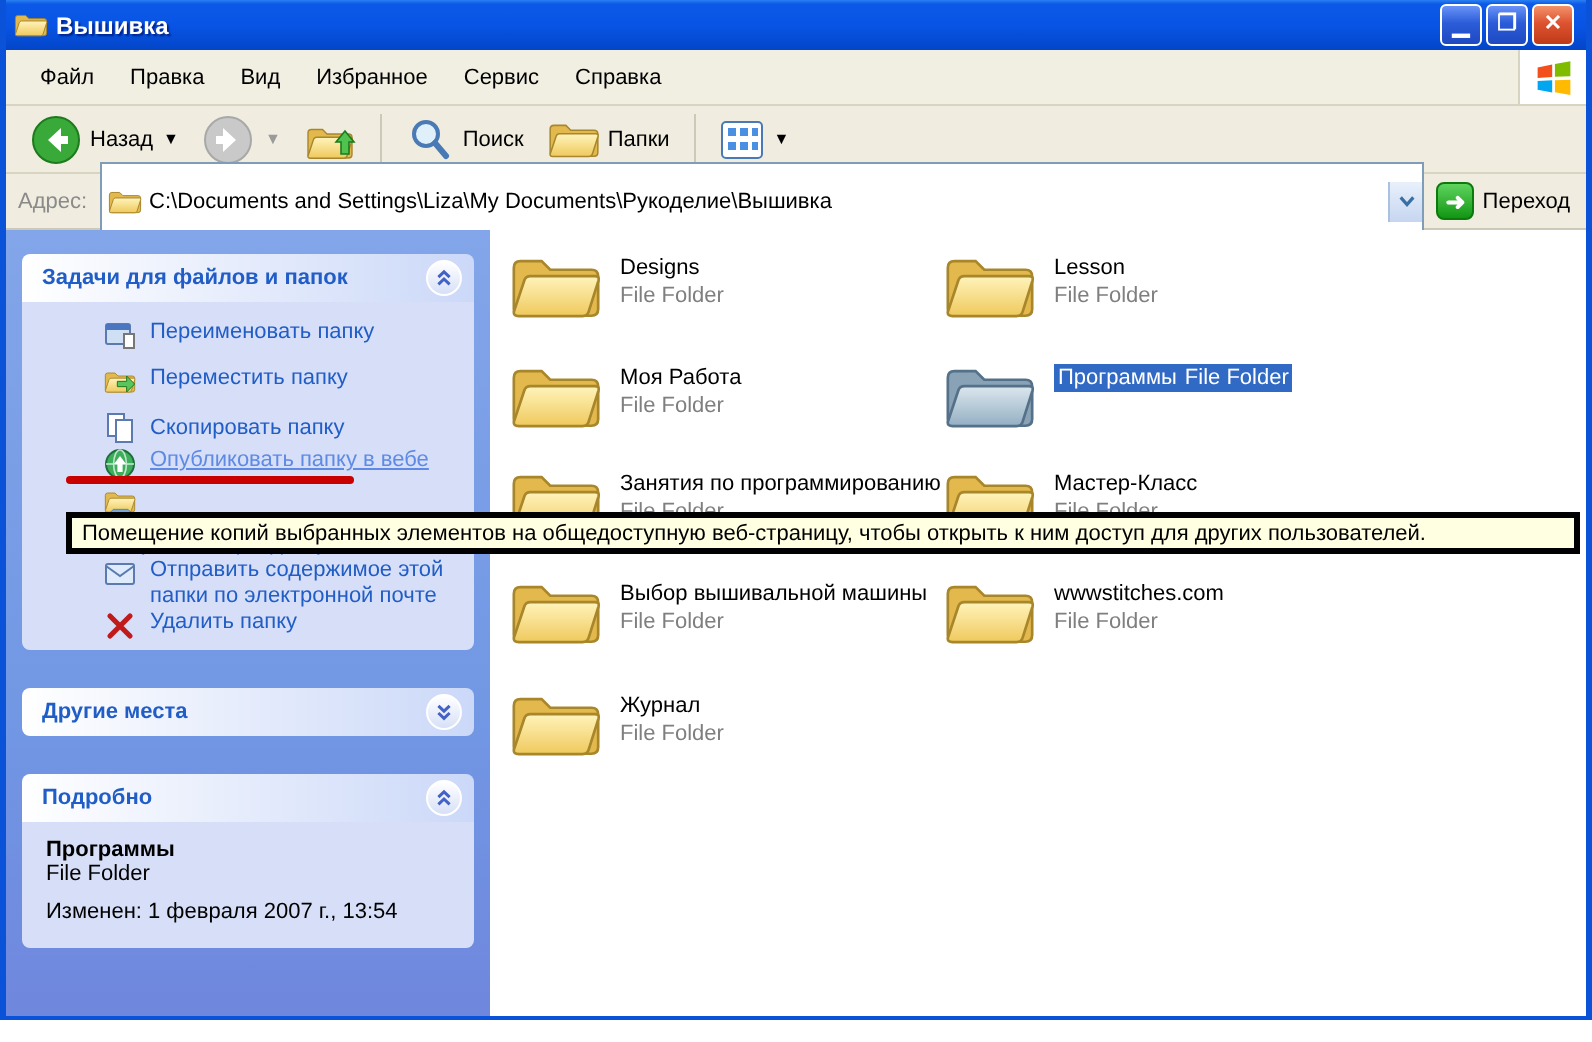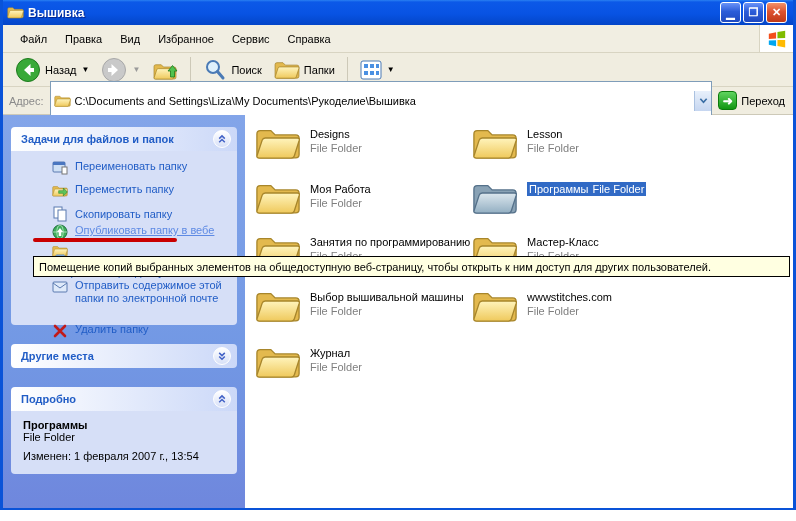--- a/index.html
+++ b/index.html
@@ -79,21 +79,21 @@
   
   .main { position:absolute; left:242px; top:0; width:548px; height:393px; background:#fff; }
   .tile { position:absolute; display:flex; align-items:flex-start; width:212px; }
   .tile .f-icon { width:46px; height:37px; flex:0 0 46px; }
   .tile .f-text { margin-left:9px; margin-top:2px; line-height:14px; }
   .tile .f-name { color:#000; }
   .tile .f-type { color:#7f7f7f; }
   .tile.selected .f-name, .tile.selected .f-type { display:inline-block; background:#316ac5; color:#fff; padding:0 2px; }
 
   
-  .tooltip { position:absolute; left:33px; top:256px; width:757px; height:21px; background:#ffffe1; border:1px solid #000000;
+  .tooltip { position:absolute; left:33px; top:256px; width:757px; height:21px; background:#ffffe1; border:3px solid #000000;
              display:flex; align-items:center; padding:0 5px; color:#000; z-index:60; white-space:nowrap; overflow:hidden; }
   .red-underline { position:absolute; left:33px; top:238px; width:144px; height:4px; background:#c90000; border-radius:2px; z-index:55; }
 </style>
 </head>
 <body>
 
 <svg width="0" height="0" style="position:absolute">
   <defs>
     <linearGradient id="gFold" x1="0" y1="0" x2="0" y2="1">
       <stop offset="0" stop-color="#FFF4BC"></stop>
@@ -282,21 +282,21 @@
               </svg>
               <span class="t-label">Открыть общий доступ к этой</span>
             </div>
             <div class="task-item" style="top:128px;">
               <svg class="task-icon" viewBox="0 0 16 16">
                 <rect x="1" y="3" width="14" height="10" rx="1" fill="#dfeafa" stroke="#5a7ab0"></rect>
                 <path d="M1 4 L8 9 L15 4" fill="none" stroke="#5a7ab0"></path>
               </svg>
               <span class="t-label">Отправить содержимое этой папки по электронной почте</span>
             </div>
-            <div class="task-item" style="top:154px;margin-top:18px;">
+            <div class="task-item" style="top:154px;">
               <svg class="task-icon" viewBox="0 0 16 16">
                 <path d="M3 3 L13 13 M13 3 L3 13" stroke="#c11a1a" stroke-width="2.6" stroke-linecap="round"></path>
               </svg>
               <span class="t-label">Удалить папку</span>
             </div>
           </div>
         </div>
 
         <div class="panel" style="top:229px;">
           <div class="panel-header collapsed-header">

